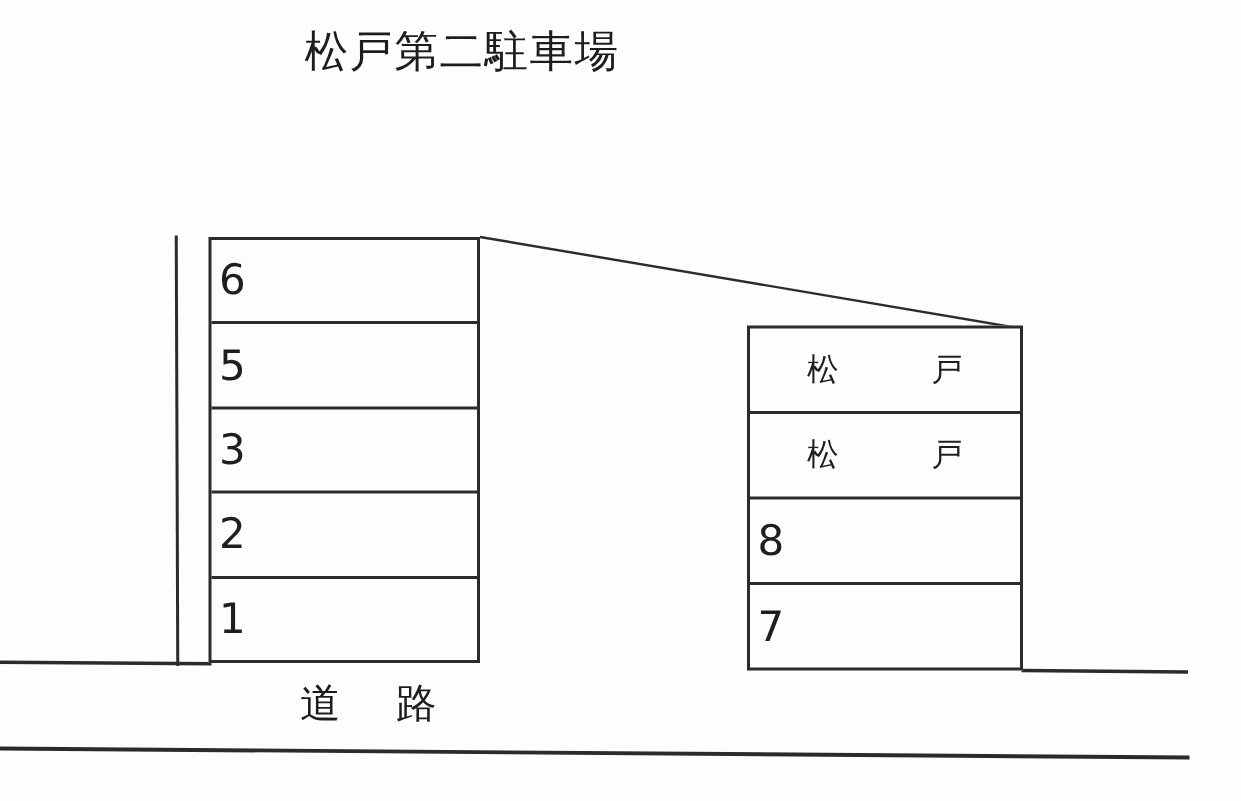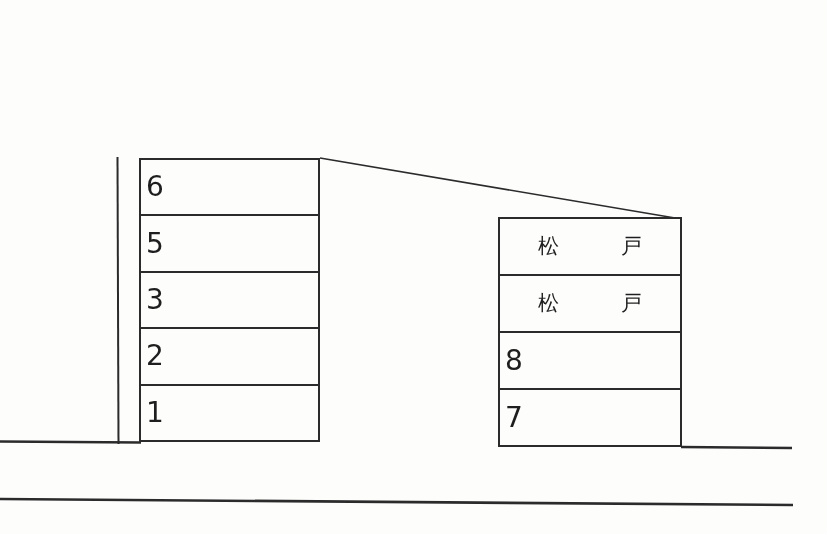--- a/index.html
+++ b/index.html
@@ -101,20 +101,21 @@
 
     <line x1="320" y1="158" x2="681" y2="219" stroke="#2b2b2b" stroke-width="1.6"></line>
 
     <line x1="0" y1="441.5" x2="141" y2="442.5" stroke="#2b2b2b" stroke-width="2.4"></line>
 
     <line x1="681" y1="447" x2="792" y2="448" stroke="#2b2b2b" stroke-width="2.4"></line>
 
     <line x1="0" y1="499" x2="793" y2="505" stroke="#2b2b2b" stroke-width="2.6"></line>
   </svg>
 
+  <div class="diagram-title">松戸第二駐車場</div>
 
   <div class="block left-block">
     <div class="space-row">
       <span class="num-label">6</span>
     </div>
     <div class="space-row">
       <span class="num-label">5</span>
     </div>
     <div class="space-row">
       <span class="num-label">3</span>
@@ -135,14 +136,15 @@
       <span class="cjk-label">松戸</span>
     </div>
     <div class="space-row">
       <span class="num-label">8</span>
     </div>
     <div class="space-row">
       <span class="num-label">7</span>
     </div>
   </div>
 
+  <div class="road-label">道路</div>
 
 </div>
 
 </body></html>

